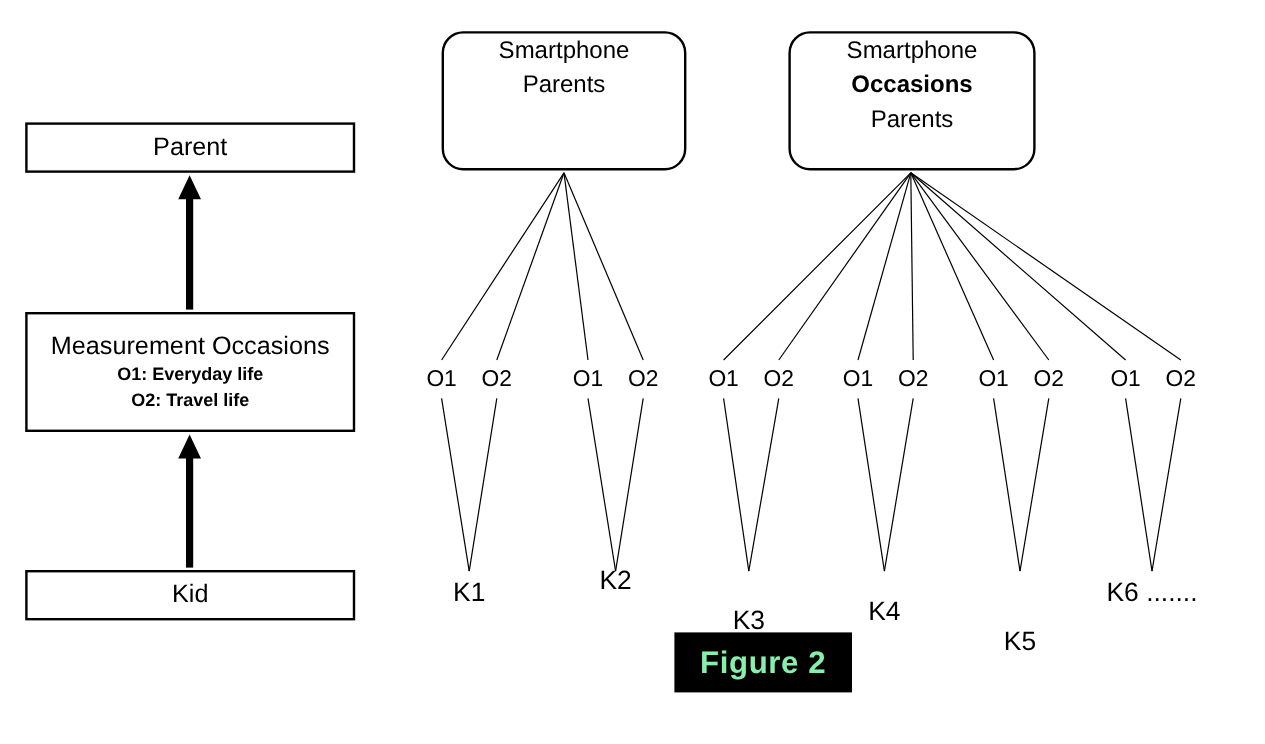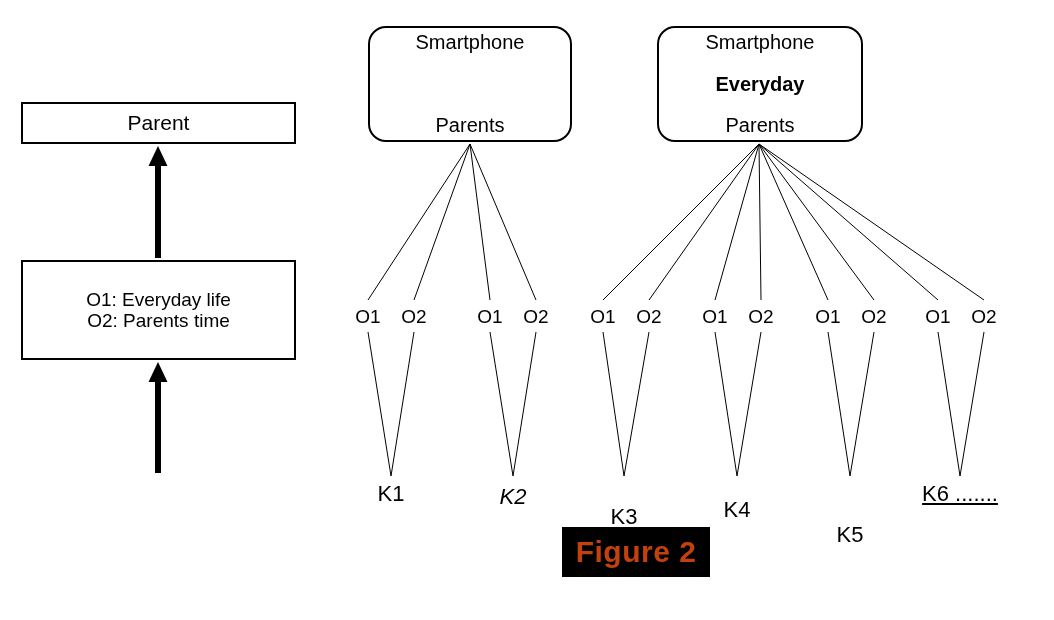--- a/index.html
+++ b/index.html
@@ -42,35 +42,36 @@
     font-size: 19px;
     line-height: 24px;
     white-space: nowrap;
     text-align: center;
   }
   .rect-title.big {
     font-size: 21px;
     line-height: 26px;
   }
   .rect-sub {
-    font-size: 19px;
+    font-size: 15px;
     line-height: 21px;
     white-space: nowrap;
+    font-weight: bold;
   }
   
   .round-node {
     position: absolute;
     box-sizing: border-box;
     border: 2px solid #000000;
     border-radius: 18px;
     background: #ffffff;
     display: flex;
     flex-direction: column;
     align-items: center;
-    justify-content: space-between;
+    justify-content: flex-start;
     text-align: center;
   }
   .round-line {
     font-size: 20px;
     line-height: 29px;
     white-space: nowrap;
   }
   .round-line.bold {
     font-weight: bold;
   }
@@ -83,23 +84,23 @@
     transform: translateX(-50%);
     text-align: center;
   }
   .leaf-label.kid-label {
     font-size: 22px;
   }
   
   #figure-caption {
     position: absolute;
     background: #000000;
-    color: #c2410c;
+    color: #86efac;
     font-weight: bold;
-    font-size: 30px;
+    font-size: 26px;
     letter-spacing: 0.5px;
     display: flex;
     align-items: center;
     justify-content: center;
   }
 </style>
 </head>
 <body>
 
 <div id="canvas">
@@ -137,52 +138,56 @@
       <line x1="759" y1="144" x2="984" y2="300" stroke="#000000" stroke-width="1" shape-rendering="geometricPrecision"></line>
       <line x1="938" y1="332" x2="960" y2="476" stroke="#000000" stroke-width="1" shape-rendering="geometricPrecision"></line>
       <line x1="984" y1="332" x2="960" y2="476" stroke="#000000" stroke-width="1" shape-rendering="geometricPrecision"></line>
     </svg>
 
   <div class="rect-node" id="node-parent" style="left: 21px; top: 102px; width: 275px; height: 42px;">
     <div class="rect-title big">Parent</div>
   </div>
 
   <div class="rect-node" id="node-measurement" style="left: 21px; top: 260px; width: 275px; height: 100px;">
+    <div class="rect-title big">Measurement Occasions</div>
     <div class="rect-sub">O1: Everyday life</div>
-    <div class="rect-sub">O2: Parents time</div>
+    <div class="rect-sub">O2: Travel life</div>
   </div>
 
+  <div class="rect-node" id="node-kid" style="left: 21px; top: 475px; width: 275px; height: 42px;">
+    <div class="rect-title big">Kid</div>
+  </div>
 
   <div class="round-node" id="group-non-addicted" style="left: 368px; top: 26px; width: 204px; height: 116px;">
     <div class="round-line">Smartphone</div>
     <div class="round-line">Parents</div>
   </div>
 
   <div class="round-node" id="group-addicted" style="left: 657px; top: 26px; width: 206px; height: 116px;">
     <div class="round-line">Smartphone</div>
-    <div class="round-line bold">Everyday</div>
+    <div class="round-line bold">Occasions</div>
     <div class="round-line">Parents</div>
   </div>
 
   <div id="leaf-layer">
       <div class="leaf-label" style="left: 368px; top: 306px;">O1</div>
       <div class="leaf-label" style="left: 414px; top: 306px;">O2</div>
       <div class="leaf-label kid-label" style="left: 391px; top: 483px;">K1</div>
       <div class="leaf-label" style="left: 490px; top: 306px;">O1</div>
       <div class="leaf-label" style="left: 536px; top: 306px;">O2</div>
-      <div class="leaf-label kid-label" style="left: 513px; top: 486px; font-style: italic;">K2</div>
+      <div class="leaf-label kid-label" style="left: 513px; top: 473px;">K2</div>
       <div class="leaf-label" style="left: 603px; top: 306px;">O1</div>
       <div class="leaf-label" style="left: 649px; top: 306px;">O2</div>
       <div class="leaf-label kid-label" style="left: 624px; top: 506px;">K3</div>
       <div class="leaf-label" style="left: 715px; top: 306px;">O1</div>
       <div class="leaf-label" style="left: 761px; top: 306px;">O2</div>
       <div class="leaf-label kid-label" style="left: 737px; top: 499px;">K4</div>
       <div class="leaf-label" style="left: 828px; top: 306px;">O1</div>
       <div class="leaf-label" style="left: 874px; top: 306px;">O2</div>
       <div class="leaf-label kid-label" style="left: 850px; top: 483px; margin-top: 41px;">K5</div>
       <div class="leaf-label" style="left: 938px; top: 306px;">O1</div>
       <div class="leaf-label" style="left: 984px; top: 306px;">O2</div>
-      <div class="leaf-label kid-label" style="left: 960px; top: 483px; text-decoration: underline;">K6 .......</div>
+      <div class="leaf-label kid-label" style="left: 960px; top: 483px;">K6 .......</div>
     </div>
 
   <div id="figure-caption" style="left: 562px; top: 527px; width: 148px; height: 50px;">Figure 2</div>
 
 </div>
 
 </body></html>

